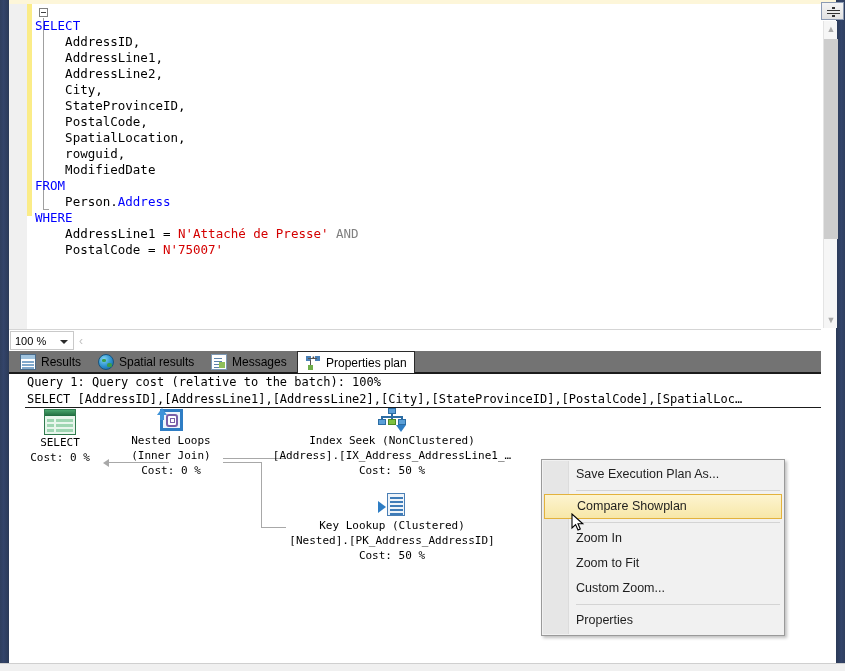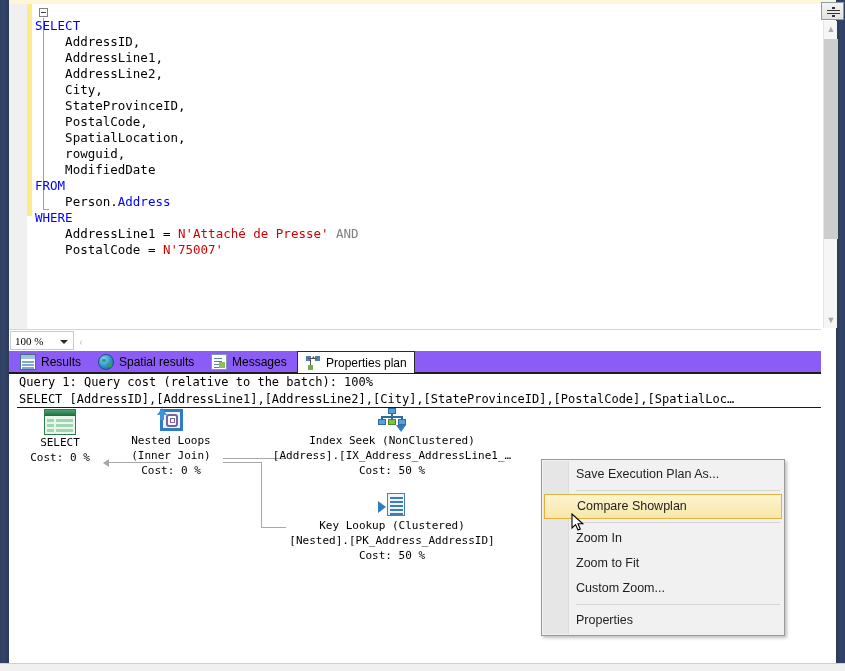--- a/index.html
+++ b/index.html
@@ -110,41 +110,41 @@
   .vscroll .arrow-up { top: 0; }
   .vscroll .arrow-dn { bottom: 0; }
   .vscroll .thumb {
     position: absolute; left: 0; top: 18px; width: 14px; height: 200px;
     background: #cdcdcd;
   }
 
   
   .zoombar {
     position: absolute; left: 9px; top: 329px; width: 812px; height: 22px;
-    background: #ffffff; border-top: 1px solid #d5d5d5; font-family: Liberation Serif, serif;
+    background: #ffffff; border-top: 1px solid #d5d5d5;
   }
   .zoom-combo {
     position: absolute; left: 1px; top: 1px; width: 64px; height: 19px;
     border: 1px solid #c9c9c9; background: #ffffff;
     font-size: 11px; color: #000;
   }
   .zoom-combo .val { position: absolute; left: 4px; top: 3px; }
   .zoom-combo .caret {
     position: absolute; right: 5px; top: 8px;
     width: 0; height: 0; border-left: 4px solid transparent;
     border-right: 4px solid transparent; border-top: 4px solid #2b2b2b;
   }
   .zoom-prev {
     position: absolute; left: 70px; top: 4px; font-size: 12px; color: #c0c0c0;
   }
 
   
   .tabstrip {
     position: absolute; left: 9px; top: 351px; width: 812px; height: 22px;
-    background: #8b5cf6;
+    background: #737373;
   }
   .tabstrip-underline {
     position: absolute; left: 9px; top: 372px; width: 812px; height: 2px;
     background: #1b1b1b;
   }
   .rtab {
     position: absolute; top: 0; height: 22px;
     display: flex; align-items: center; gap: 5px;
     padding: 0 7px; font-size: 12px; color: #000;
     cursor: default;
@@ -183,21 +183,21 @@
   .ic-plan .lnh { position: absolute; left: 3px; top: 3px; width: 9px; height: 1px; background: #555; }
   .ic-plan .star { position:absolute; left:7px; top:0px; font-size:7px; color:#333; line-height:7px;}
 
   
   .plan-panel {
     position: absolute; left: 9px; top: 374px; width: 812px; height: 288px;
     background: #ffffff;
     overflow: hidden;
   }
   .plan-header {
-    position: absolute; left: 8px; top: 0; width: 812px; height: 34px;
+    position: absolute; left: 16px; top: 0; width: 812px; height: 34px;
     background: #ffffff;
     border-bottom: 1px solid #1b1b1b;
     font-family: "DejaVu Sans Mono", "Liberation Mono", monospace;
     font-size: 12px; line-height: 17px;
     color: #000; white-space: nowrap; padding-left: 2px;
   }
   .plan-canvas {
     position: absolute; left: 0; top: 35px; width: 812px; height: 253px;
     background: #ffffff;
   }

